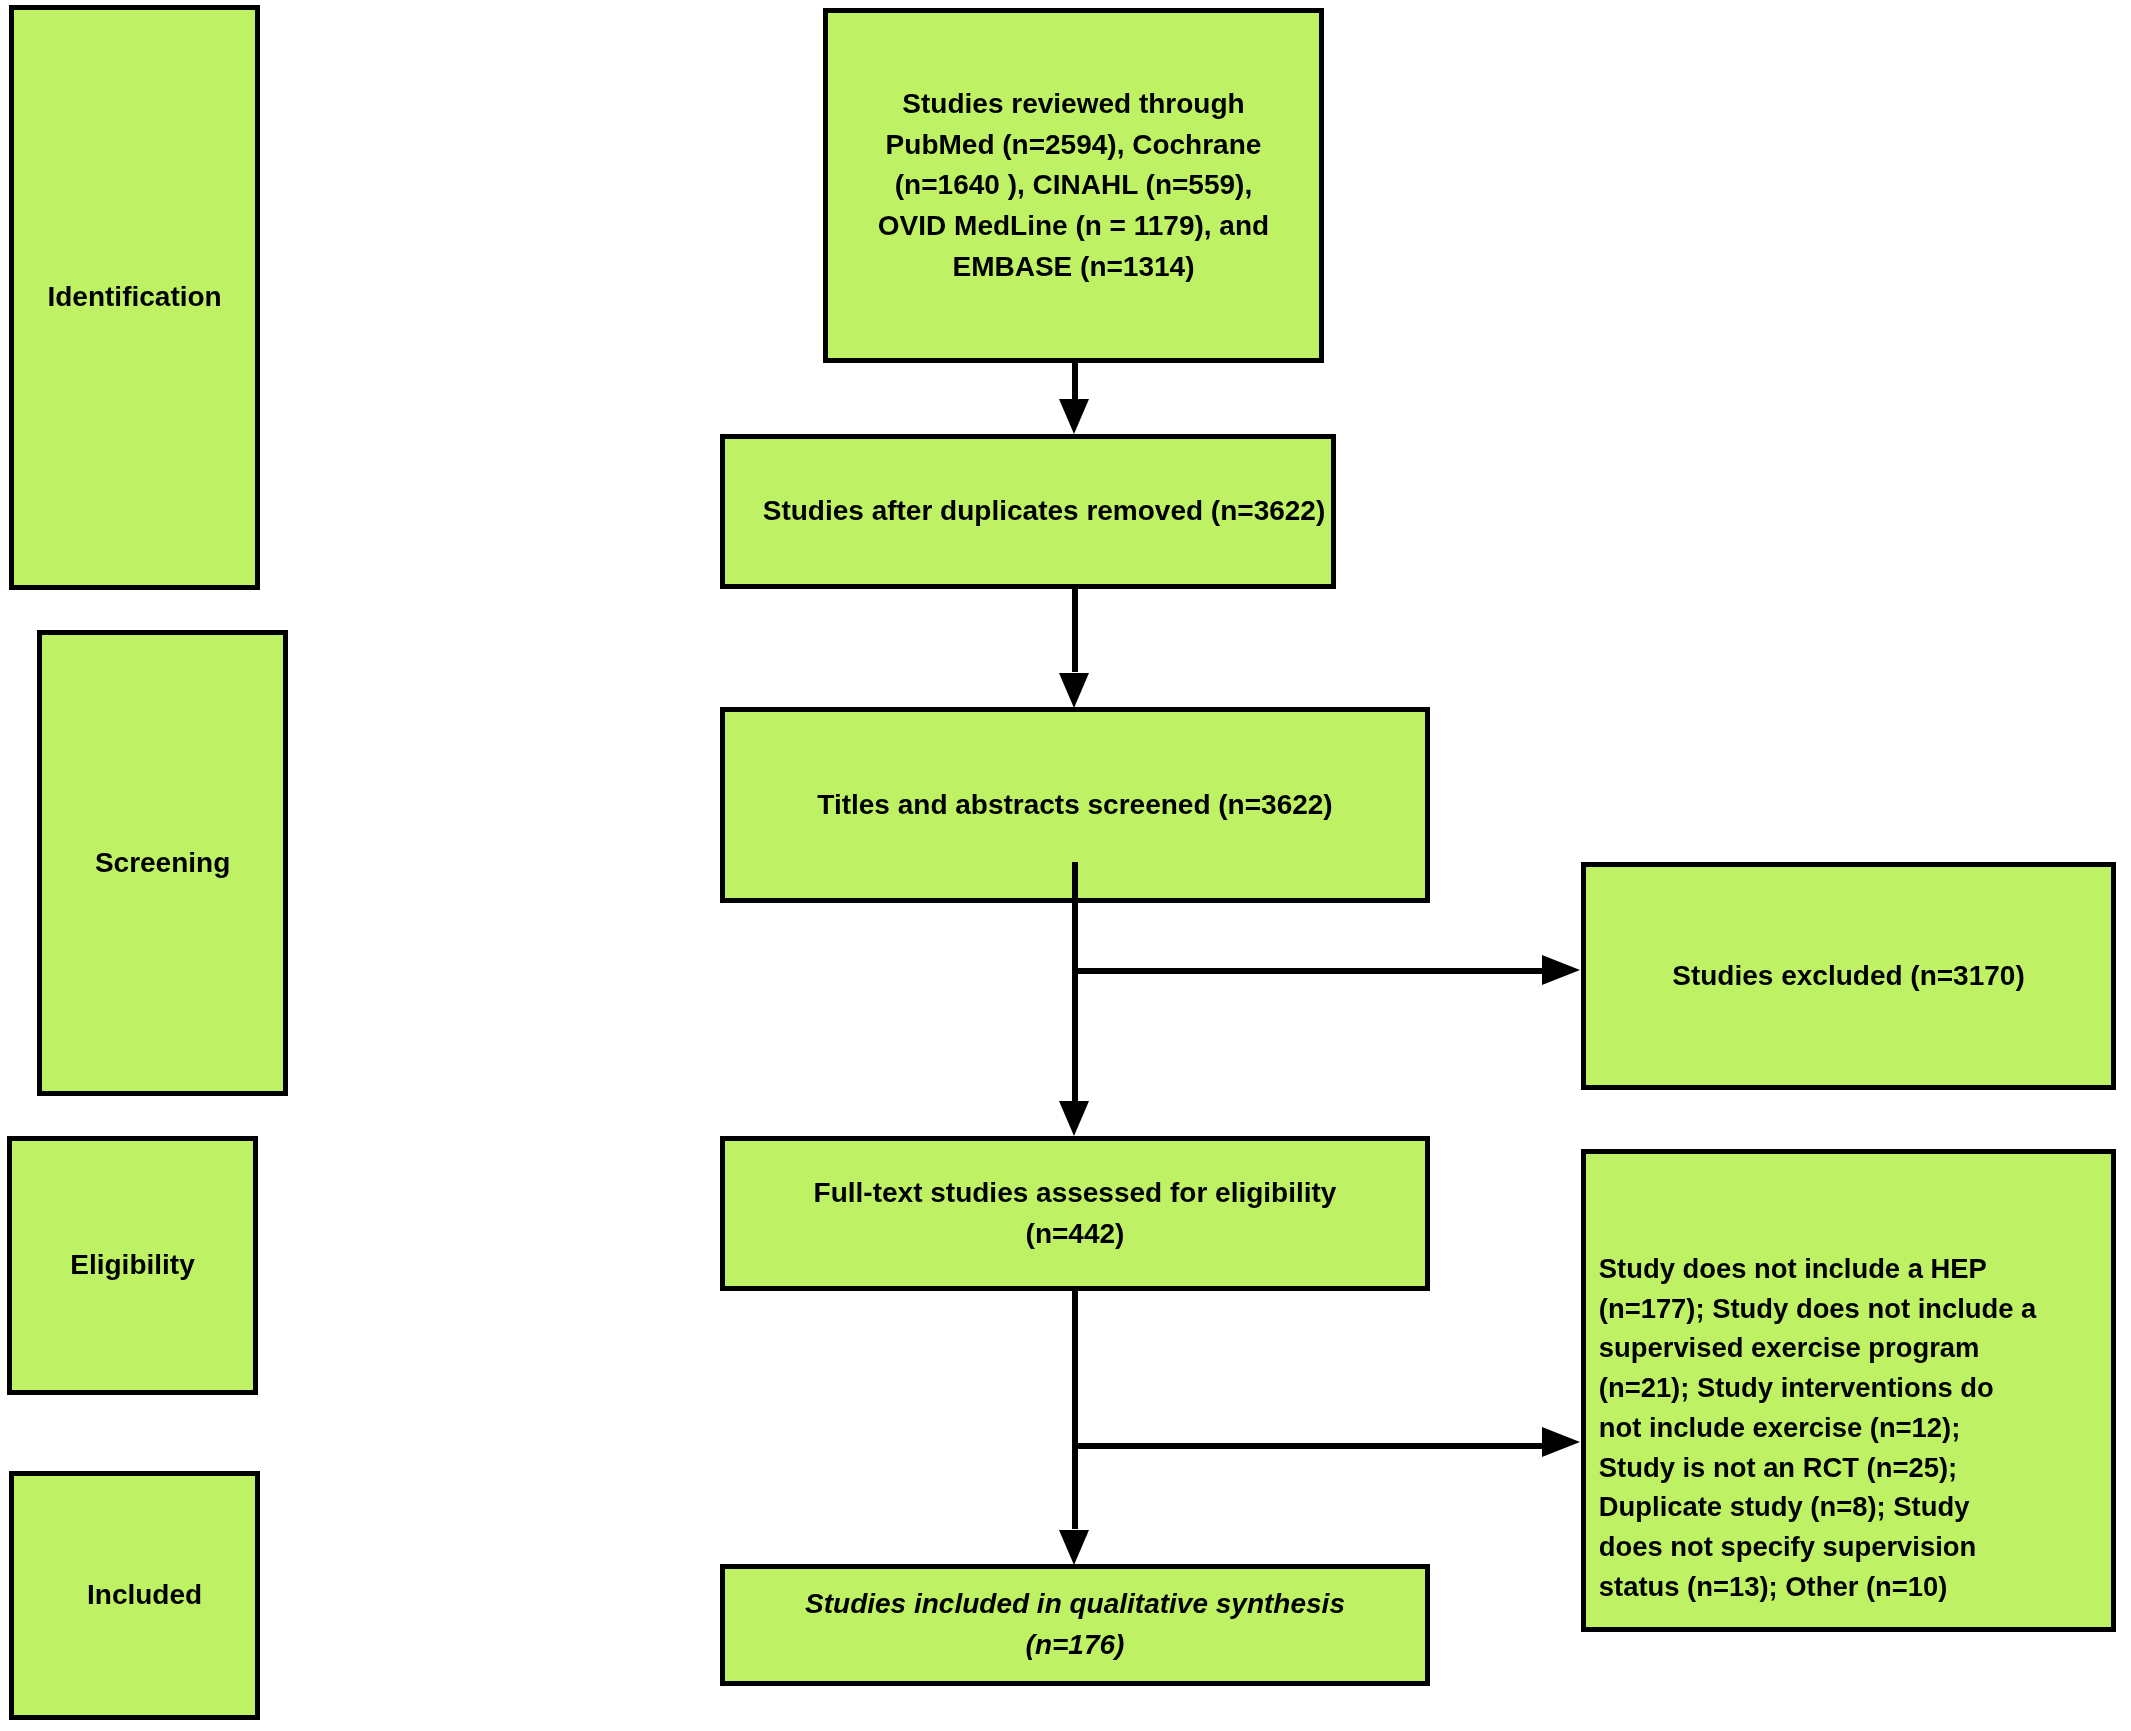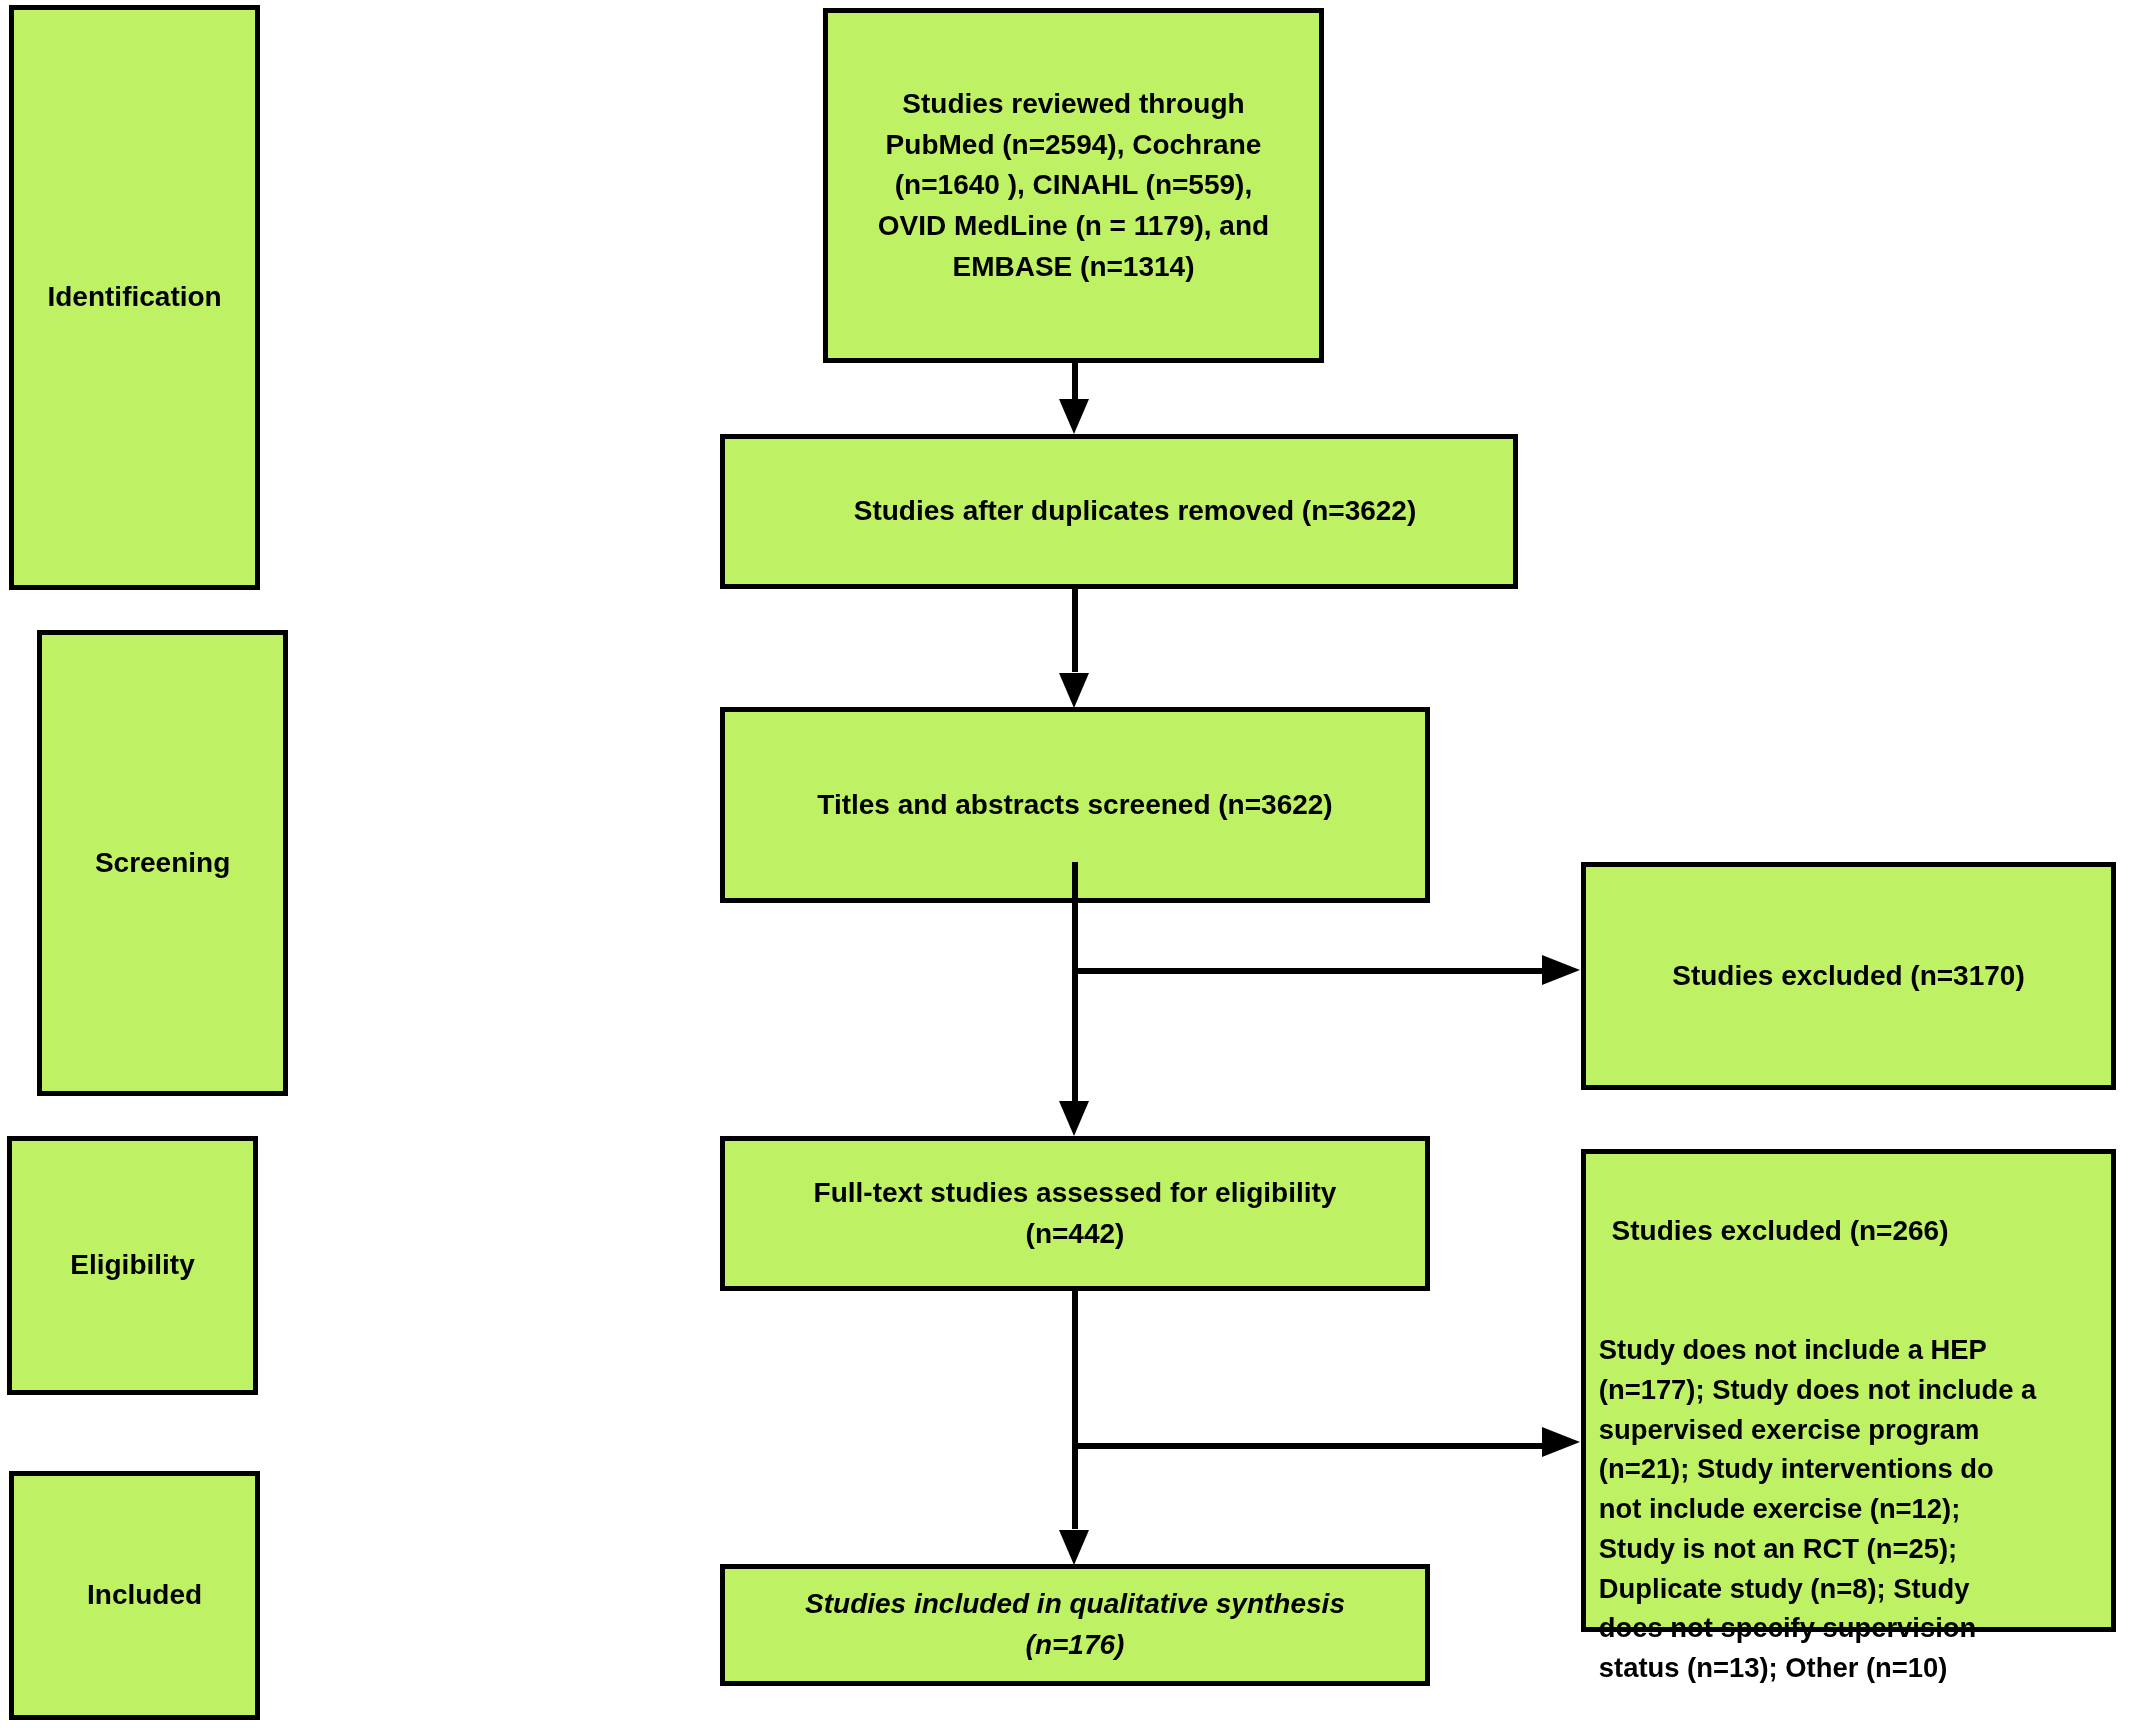--- a/index.html
+++ b/index.html
@@ -81,21 +81,21 @@
   </div>
 
   <div class="box" style="left:823px; top:8.2px; width:501px; height:355px;">
     <span>Studies reviewed through
 PubMed (n=2594), Cochrane
 (n=1640 ), CINAHL (n=559),
 OVID MedLine (n = 1179), and
 EMBASE (n=1314)</span>
   </div>
 
-  <div class="box" style="left:720px; top:434px; width:798px; height:155px;padding-left:32px;">
+  <div class="box" style="left:720px; top:434px; width:616px; height:155px;padding-left:32px;">
     <span>Studies after duplicates removed (n=3622)</span>
   </div>
 
   <div class="box" style="left:720px; top:707px; width:710px; height:196px;">
     <span>Titles and abstracts screened (n=3622)</span>
   </div>
 
   <div class="box" style="left:720px; top:1136px; width:710px; height:155px;">
     <span>Full-text studies assessed for eligibility
 (n=442)</span>
@@ -104,21 +104,20 @@
   <div class="box" style="left:720px; top:1564px; width:710px; height:122px;font-style:italic;">
     <span>Studies included in qualitative synthesis
 (n=176)</span>
   </div>
 
   <div class="box" style="left:1581px; top:862px; width:535px; height:228px;">
     <span>Studies excluded (n=3170)</span>
   </div>
 
   <div class="box exclusion-detail" style="left:1581px; top:1149px; width:535px; height:483px;">
-    <div class="exc-header">Studies excluded (n=266)</div>
     <div class="exc-reasons">Study does not include a HEP
 (n=177); Study does not include a
 supervised exercise program
 (n=21); Study interventions do
 not include exercise (n=12);
 Study is not an RCT (n=25);
 Duplicate study (n=8); Study
 does not specify supervision
 status (n=13); Other (n=10)</div>
   </div>

